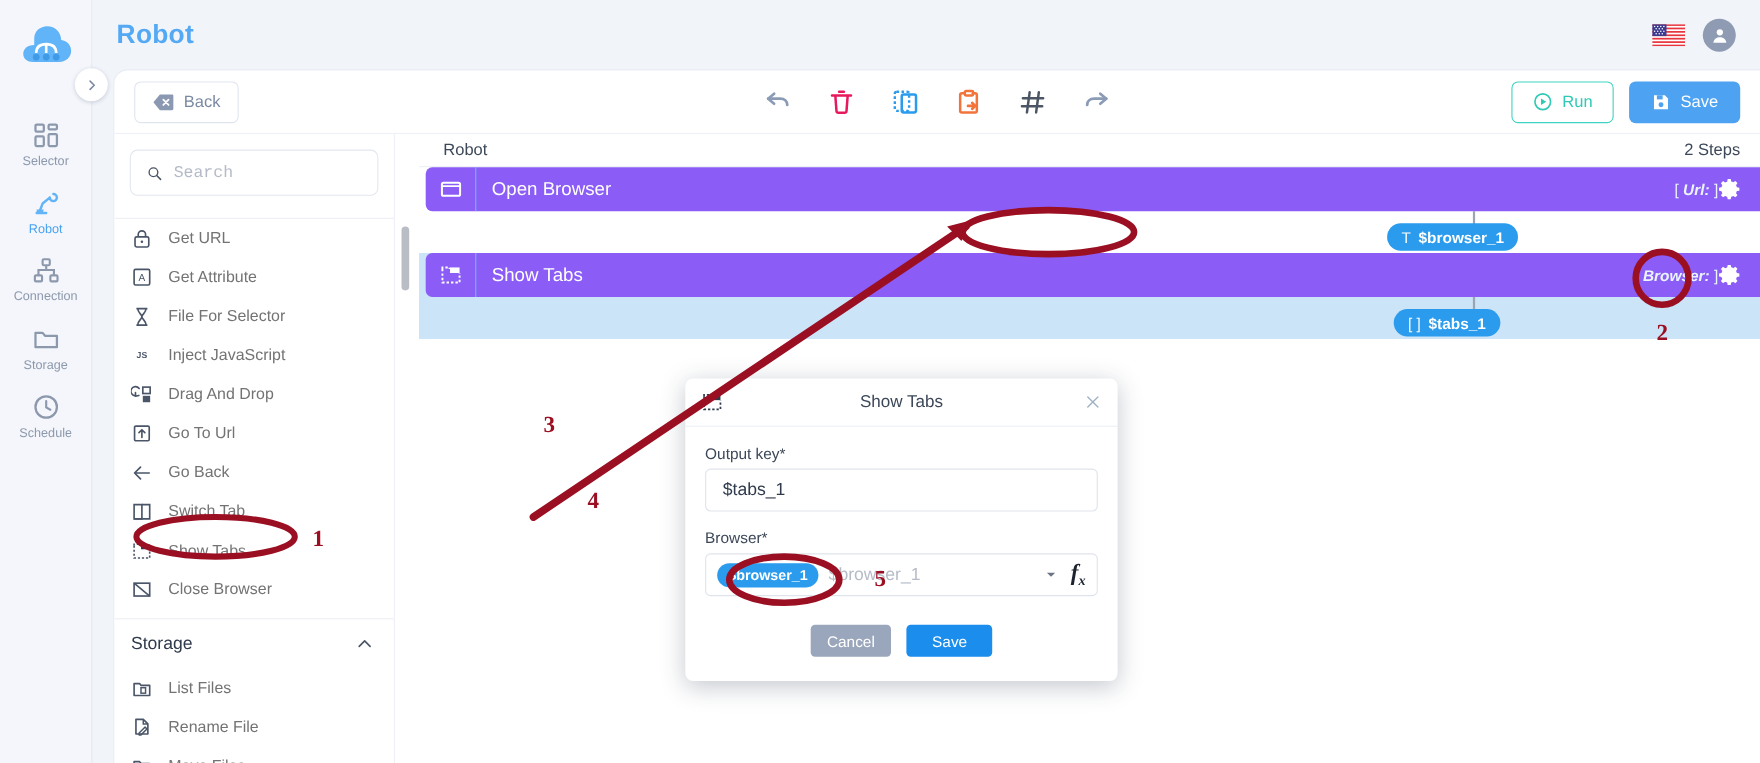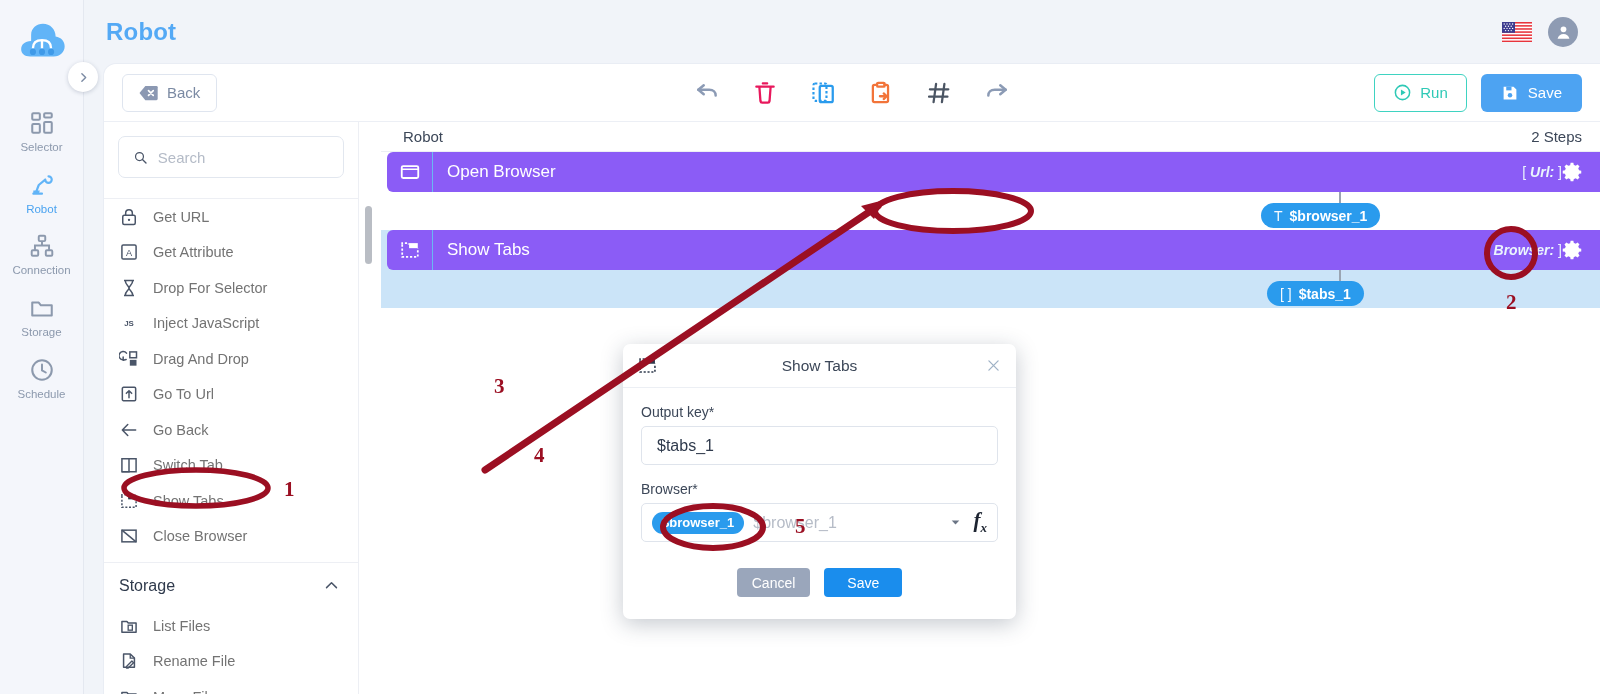--- a/index.html
+++ b/index.html
@@ -100,21 +100,21 @@
     border-right: 1px solid #edeff4; background: #fff;
   }
   #search-wrap { padding: 14px 14px 10px 14px; }
   #search-box {
     display: flex; align-items: center; gap: 10px;
     height: 42px; padding: 0 14px;
     border: 1px solid #e2e7ef; border-radius: 7px; background: #fff;
   }
   #search-input {
     border: none; outline: none; font-size: 15px; color: #333;
-    width: 100%; background: transparent; font-family: Liberation Sans, sans-serif;
+    width: 100%; background: transparent; font-family: Liberation Mono, monospace;
   }
   #search-input::placeholder { color: #b4bbc7; }
   #panel-list {
     position: absolute; top: 76px; left: 0; right: 0; bottom: 0;
     overflow: hidden; border-top: 1px solid #edeff4;
   }
   .act-item {
     display: flex; align-items: center; gap: 14px;
     height: 35.5px; padding-left: 15px; cursor: pointer;
   }
@@ -444,21 +444,21 @@
             </svg>
             <span class="act-label">Get Attribute</span>
           </div>
 
           <div class="act-item">
             <svg class="ico" viewBox="0 0 24 24">
               <g fill="none" stroke="#4a5568" stroke-width="1.8" stroke-linejoin="round">
                 <path d="M6 3h12M6 21h12M7.5 3c0 5 4.5 6.2 4.5 9s-4.5 4-4.5 9M16.5 3c0 5-4.5 6.2-4.5 9s4.5 4 4.5 9"></path>
               </g>
             </svg>
-            <span class="act-label">Drop For Selector</span>
+            <span class="act-label">File For Selector</span>
           </div>
 
           <div class="act-item">
             <svg class="ico" viewBox="0 0 24 24">
               <text x="12" y="15.5" font-size="9.5" font-weight="bold" font-family="Liberation Sans, sans-serif" text-anchor="middle" fill="#4a5568">JS</text>
             </svg>
             <span class="act-label">Inject JavaScript</span>
           </div>
 
           <div class="act-item">

